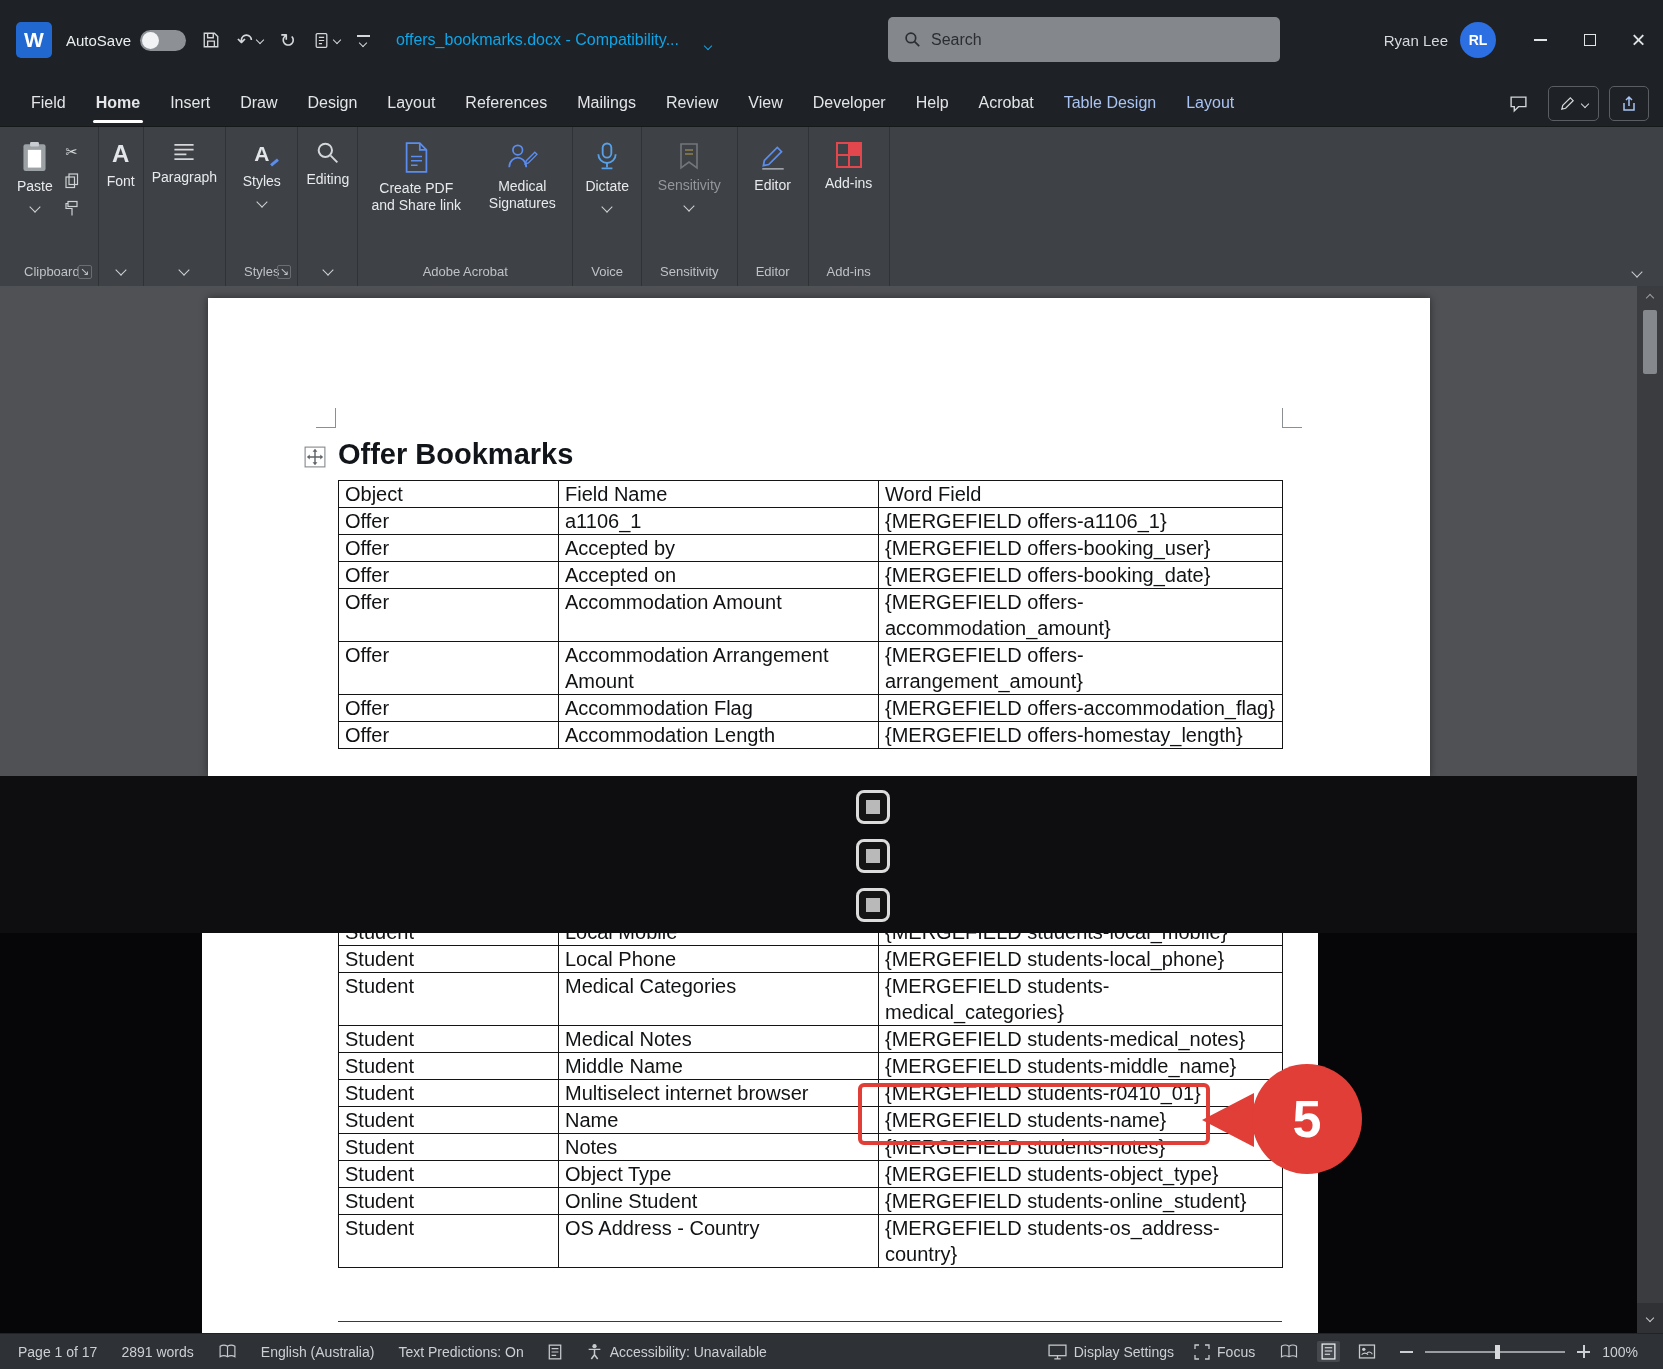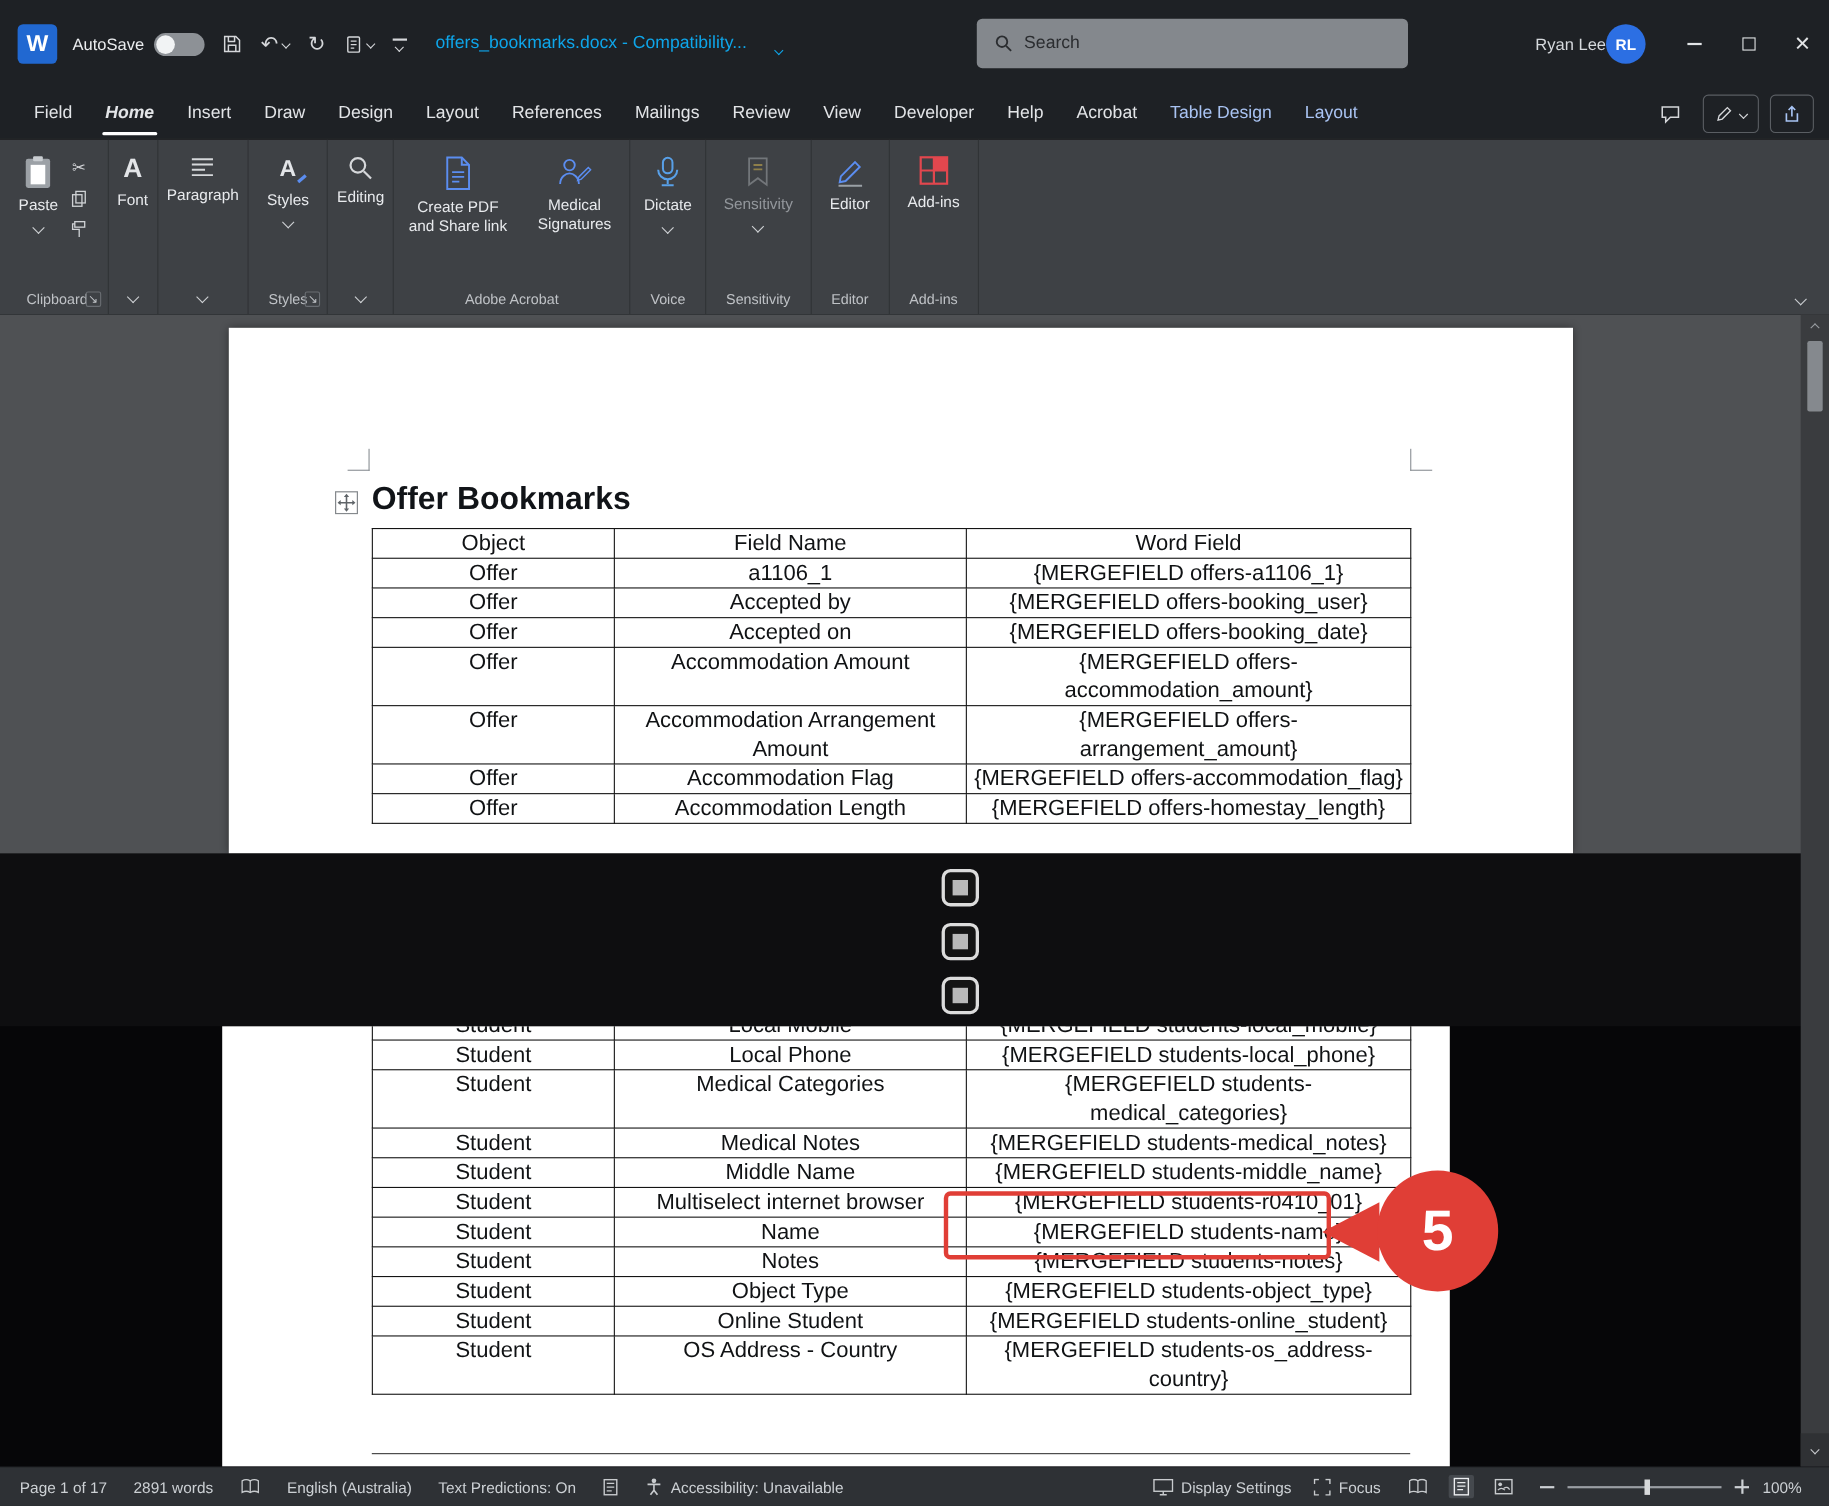--- a/index.html
+++ b/index.html
@@ -20,32 +20,32 @@
   .toggle .knob { position:absolute; left:2px; top:2px; width:17px; height:17px; border-radius:50%; background:#f1f3f4; }
   .qat { display:flex; align-items:center; gap:17px; margin-right:26px; color:#d5d7da; }
   .qat .qbtn { display:flex; align-items:center; gap:4px; font-size:17px; color:#d5d7da; }
   .qat .glyph { font-family:"DejaVu Sans",sans-serif; font-size:19px; line-height:1; }
   .qat-custom { display:inline-flex; flex-direction:column; align-items:center; gap:3px; }
   .qat-custom .bar { width:13px; height:2px; background:#d5d7da; }
   .doc-title { display:flex; align-items:flex-end; gap:26px; font-size:16px; color:#0ea5e9; }
   .search { position:absolute; left:888px; top:17px; width:392px; height:45px; background:#84888d; border-radius:5px; display:flex; align-items:center; padding-left:16px; gap:10px; cursor:text; }
   .search span { color:#2b2d30; font-size:16px; }
   .tb-right { position:absolute; right:0; top:0; height:100%; display:flex; align-items:center; }
-  .user-name { font-size:15px; color:#d6d9dd; }
+  .user-name { font-size:15px; color:#d6d9dd; margin-right:12px; }
   .avatar { width:36px; height:36px; border-radius:50%; background:#2c6fe3; color:#fff; font-size:14px; font-weight:bold; display:flex; align-items:center; justify-content:center; margin-right:20px; }
   .winbtn { width:49px; height:100%; display:flex; align-items:center; justify-content:center; color:#e2e4e6; }
   .winbtn .minbar { width:13px; height:2px; background:#e2e4e6; }
   .winbtn .maxbox { width:12px; height:12px; border:1.6px solid #e2e4e6; }
   .winbtn.close { font-size:24px; font-weight:300; }
 
   
   .tabrow { height:46px; background:#1e2125; display:flex; align-items:stretch; padding-left:16px; position:relative; flex:0 0 auto; }
   .tabs { display:flex; }
   .tab { padding:0 15px; display:flex; align-items:center; font-size:16px; color:#e3e5e8; position:relative; cursor:pointer; }
-  .tab.active { font-weight:bold;font-style:italic; }
+  .tab.active { font-weight:bold; }
   .tab.active::after { content:""; position:absolute; left:12px; right:12px; bottom:3px; height:3px; border-radius:2px; background:#ffffff; }
   .tab.contextual { color:#a9c3f2; }
   .tabrow-right { position:absolute; right:14px; bottom:5px; display:flex; align-items:center; gap:10px; }
   .trbtn { height:35px; display:flex; align-items:center; justify-content:center; gap:6px; border-radius:5px; padding:0 10px; color:#d5d7da; }
   .trbtn.bordered { border:1px solid #5a5e63; }
 
   
   .ribbon { height:160px; background:#3e4145; border-top:1px solid #17181a; display:flex; align-items:stretch; padding-left:6px; position:relative; flex:0 0 auto; }
   .rgroup { display:flex; flex-direction:column; border-right:1px solid #303336; padding:5px 8px 2px; }
   .rgroup-content { flex:1; display:flex; align-items:flex-start; justify-content:center; gap:2px; }
@@ -69,21 +69,21 @@
   
   .docarea { position:relative; flex:1; background:#0e0e10; }
   .band-top { height:490px; background:#4f5154; position:relative; overflow:hidden; }
   .page-top { position:absolute; left:208px; top:12px; width:1222px; height:478px; background:#ffffff; box-shadow:0 0 8px rgba(0,0,0,.45); }
   .crop { position:absolute; width:20px; height:20px; }
   .crop.tl { left:108px; top:110px; border-right:1.5px solid #8a8f94; border-bottom:1.5px solid #8a8f94; }
   .crop.tr { left:1074px; top:110px; border-left:1.5px solid #8a8f94; border-bottom:1.5px solid #8a8f94; }
   .move-handle { position:absolute; left:96px; top:148px; cursor:move; }
   .doc-heading { position:absolute; left:130px; top:140px; font-size:29px; font-weight:bold; color:#111418; letter-spacing:0; }
   table.doctable { table-layout:fixed; width:944px; border-collapse:collapse; }
-  table.doctable td, table.doctable th { border:1px solid #141414; padding:0 6px; font-size:20px; line-height:26px; color:#101214; vertical-align:top; text-align:center; font-weight:normal; letter-spacing:0; word-wrap:break-word; }
+  table.doctable td, table.doctable th { border:1px solid #141414; padding:0 6px; font-size:20px; line-height:26px; color:#101214; vertical-align:top; text-align:left; font-weight:normal; letter-spacing:0; word-wrap:break-word; }
   .table1 { position:absolute; left:130px; top:182px; }
   .band-mid { height:157px; background:#0e0e10; position:relative; }
   .stitch { position:absolute; left:856px; width:34px; height:34px; border:3px solid #dcdcdc; border-radius:8px; background:#141414; display:flex; align-items:center; justify-content:center; }
   .stitch::after { content:""; width:14px; height:14px; background:#b9b9b9; }
   .band-bottom { height:400px; background:#060608; position:relative; }
   .page-strip { position:absolute; left:202px; top:0; width:1116px; height:400px; background:#ffffff; overflow:hidden; }
   .table2 { position:absolute; left:136px; top:-15px; }
   .next-row-line { position:absolute; left:136px; top:388px; width:944px; height:1px; background:#3a3a3a; }
   .callout-box { position:absolute; left:858px; top:150px; width:352px; height:62px; border:4px solid #e03e36; border-radius:6px; z-index:5; }
   .callout-tail { position:absolute; left:1202px; top:160px; width:0; height:0; border-top:27px solid transparent; border-bottom:27px solid transparent; border-right:52px solid #e03e36; z-index:6; }

